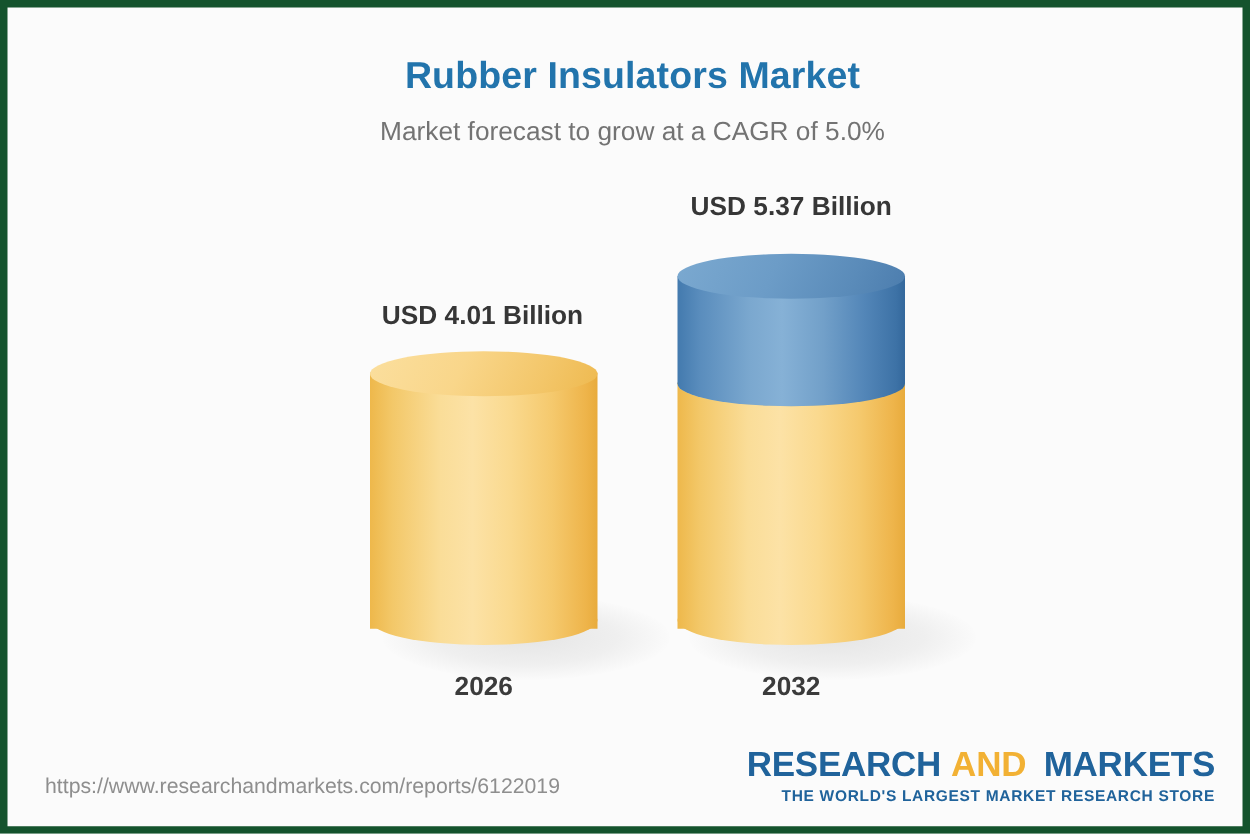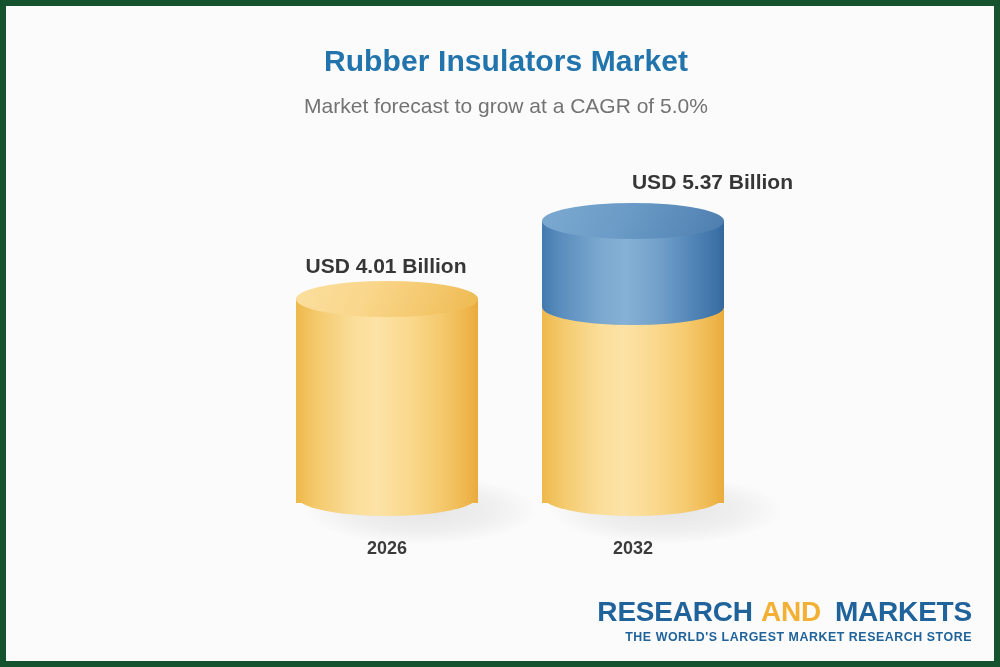--- a/index.html
+++ b/index.html
@@ -61,21 +61,21 @@
     font-size: 21px;
     font-weight: bold;
     color: #363636;
   }
 
   
   .cat-label {
     position: absolute;
     width: 320px;
     text-align: center;
-    font-size: 18px;
+    font-size: 21px;
     font-weight: bold;
     color: #3b3b3b;
   }
   .cyl-shadow {
     position: absolute;
     border-radius: 50%;
     background: radial-gradient(ellipse at center,
                 rgba(120,120,120,0.17) 0%,
                 rgba(120,120,120,0.09) 45%,
                 rgba(120,120,120,0.0) 72%);
@@ -158,54 +158,55 @@
 <body>
 
 <div class="page">
 
   <div class="chart-title">Rubber Insulators Market</div>
   <div class="chart-subtitle">Market forecast to grow at a CAGR of 5.0%</div>
 
   <div class="plot">
 
     <div>
-      <div class="value-label" style="left:220px; top:235px;margin-top:13px;">USD 4.01 Billion</div>
+      <div class="value-label" style="left:220px; top:235px;">USD 4.01 Billion</div>
 
       <div class="cyl-shadow" style="left:300px; top:470px; width:230px; height:68px;"></div>
 
       <div class="body-yellow" style="left:290px; top:292px; width:182px; height:205px;"></div>
 
       <div class="cap body-yellow" style="left:290px; top:470px; width:182px; height:40px;"></div>
 
       <div class="cap cap-yellow-top" style="left:290px; top:275px; width:182px; height:36px;"></div>
 
       <div class="cat-label" style="left:221px; top:532px;">2026</div>
     </div>
 
     <div>
-      <div class="value-label" style="left:467px; top:164px;text-align:right;">USD 5.37 Billion</div>
+      <div class="value-label" style="left:467px; top:148px;">USD 5.37 Billion</div>
 
       <div class="cyl-shadow" style="left:545px; top:470px; width:230px; height:68px;"></div>
 
       <div class="body-yellow" style="left:536px; top:300px; width:182px; height:197px;"></div>
 
       <div class="cap body-yellow" style="left:536px; top:470px; width:182px; height:40px;"></div>
 
       <div class="cap cap-yellow-top" style="left:536px; top:283px; width:182px; height:36px;"></div>
 
       <div class="body-blue" style="left:536px; top:215px; width:182px; height:86px;"></div>
 
       <div class="cap body-blue" style="left:536px; top:283px; width:182px; height:36px;"></div>
 
       <div class="cap cap-blue-top" style="left:536px; top:197px; width:182px; height:36px;"></div>
 
       <div class="cat-label" style="left:467px; top:532px;">2032</div>
     </div>
 
   </div>
 
+  <div class="footer-url">https://www.researchandmarkets.com/reports/6122019</div>
 
   <div class="logo">
     <div class="logo-main"><span>RESEARCH</span><span class="logo-and" style="margin-left: 8px;">AND</span><span style="margin-left: 14px;">MARKETS</span></div>
     <div class="logo-tag">THE WORLD'S LARGEST MARKET RESEARCH STORE</div>
   </div>
 
 </div>
 
 </body></html>

